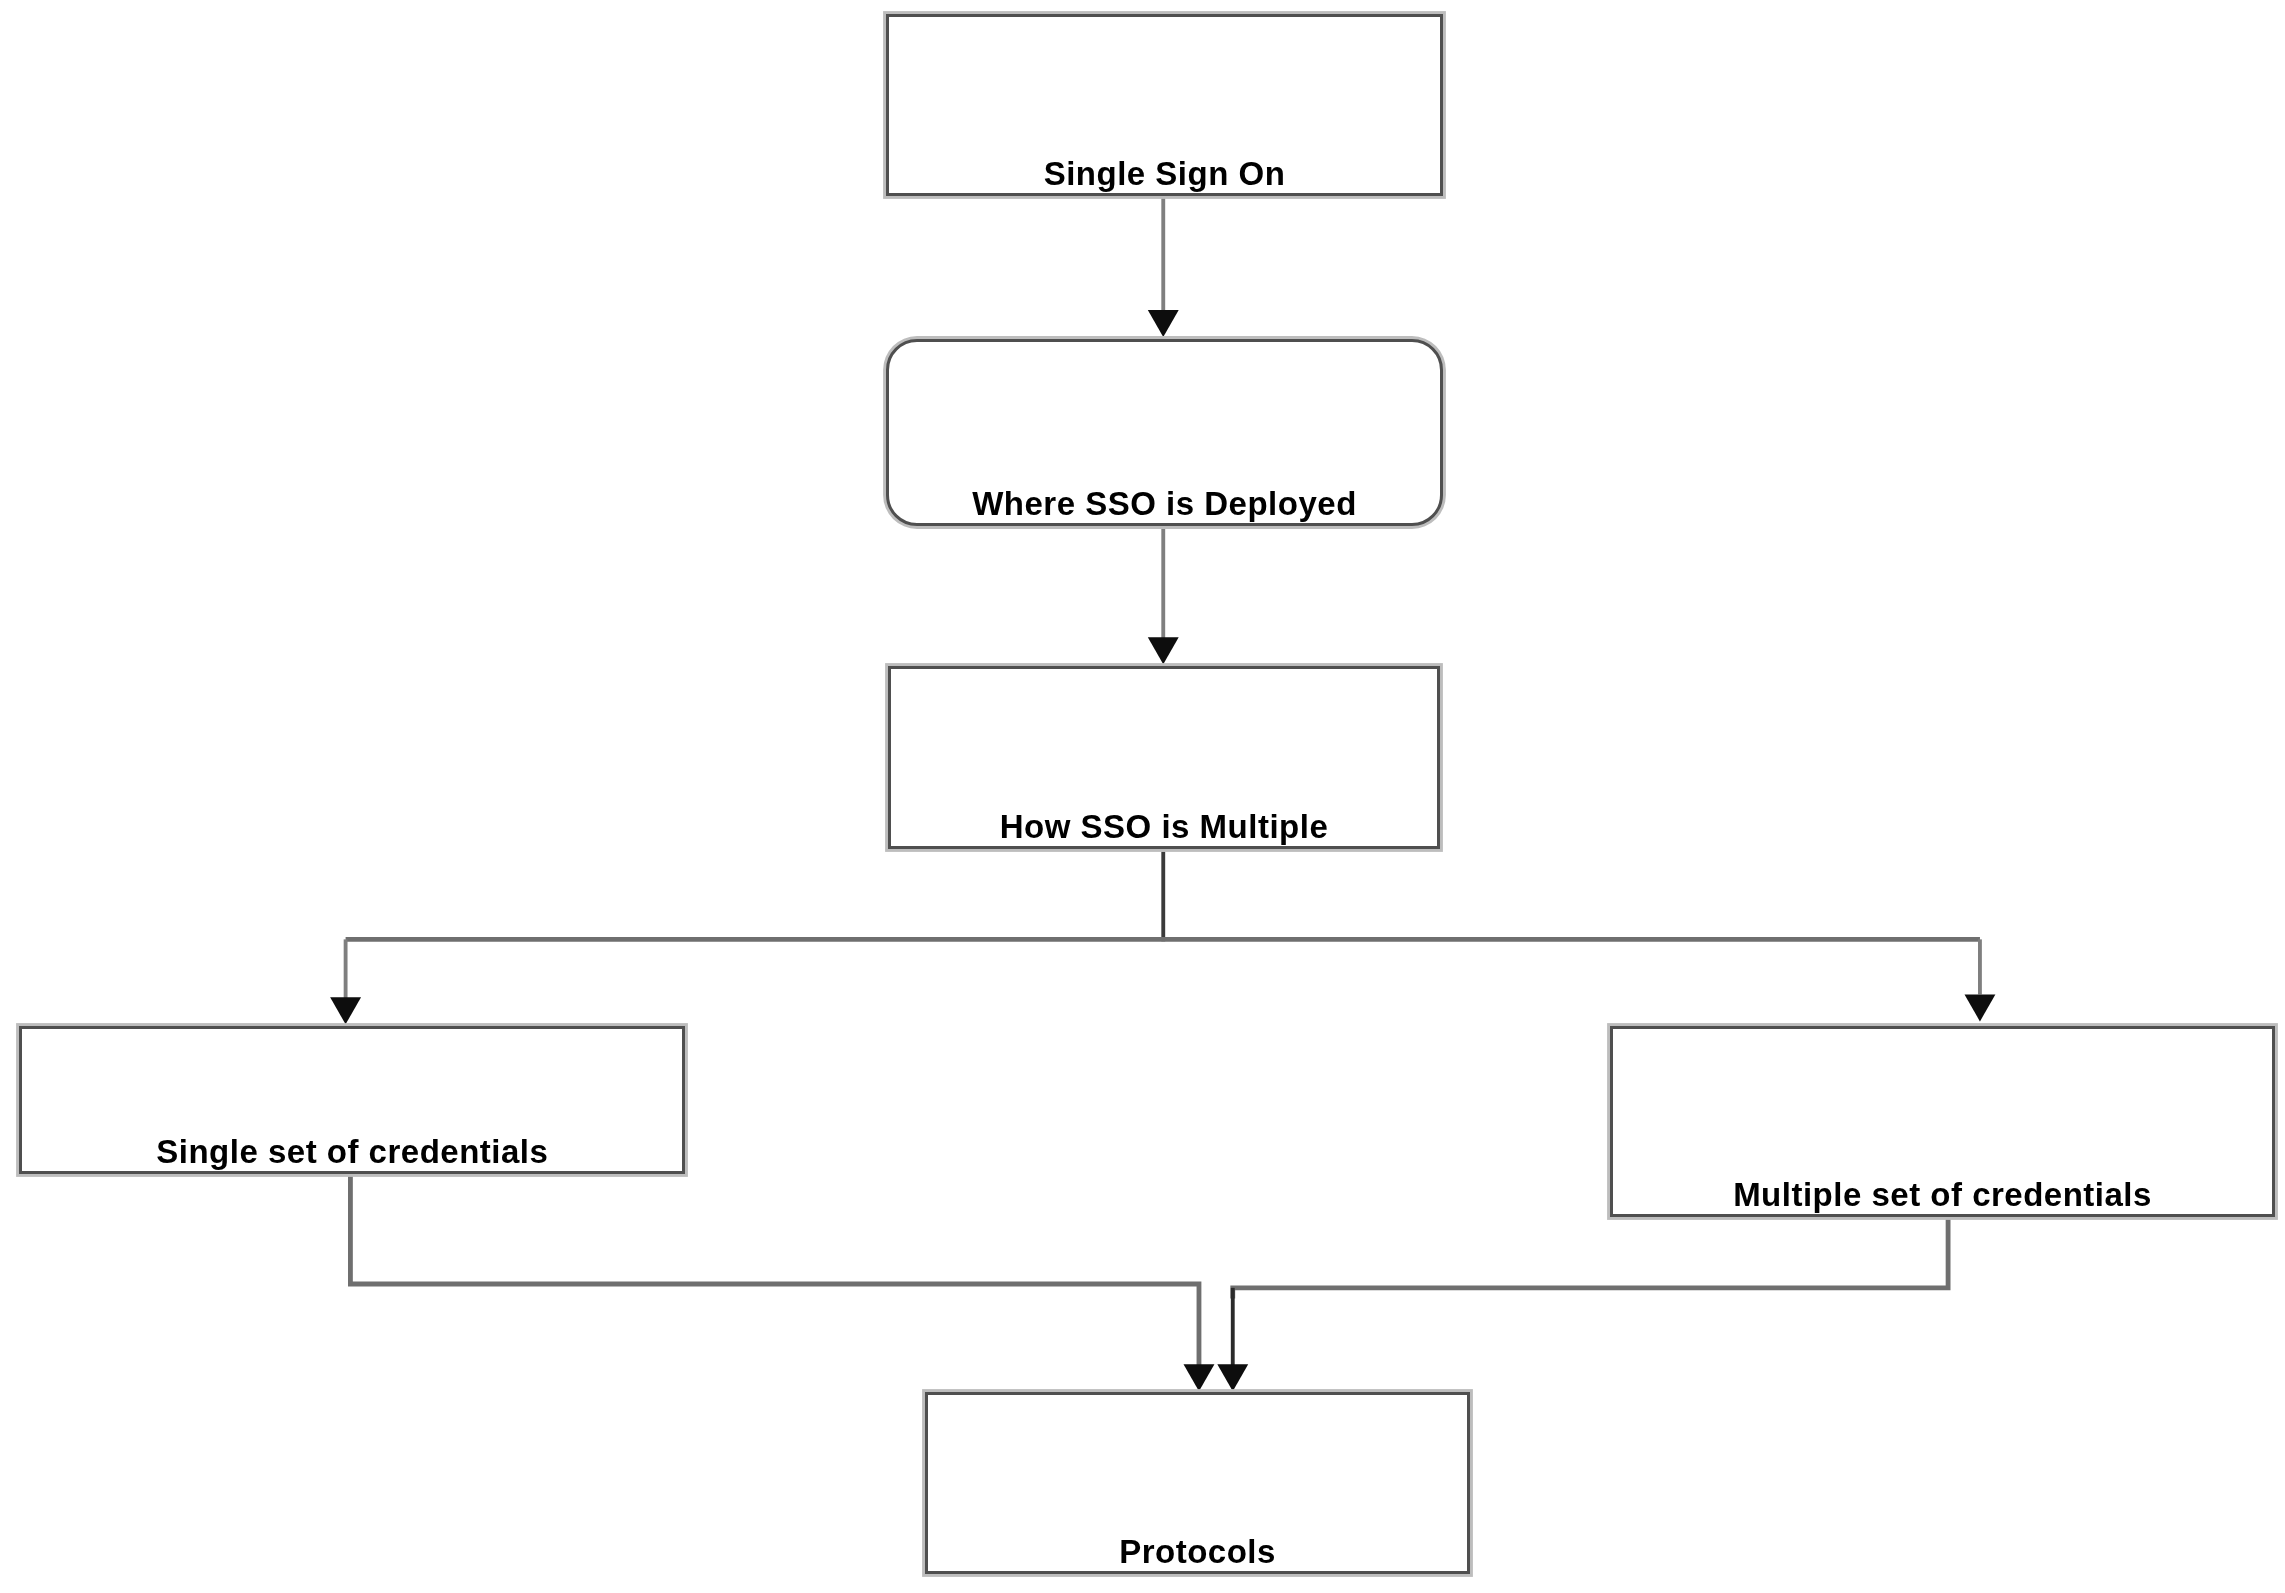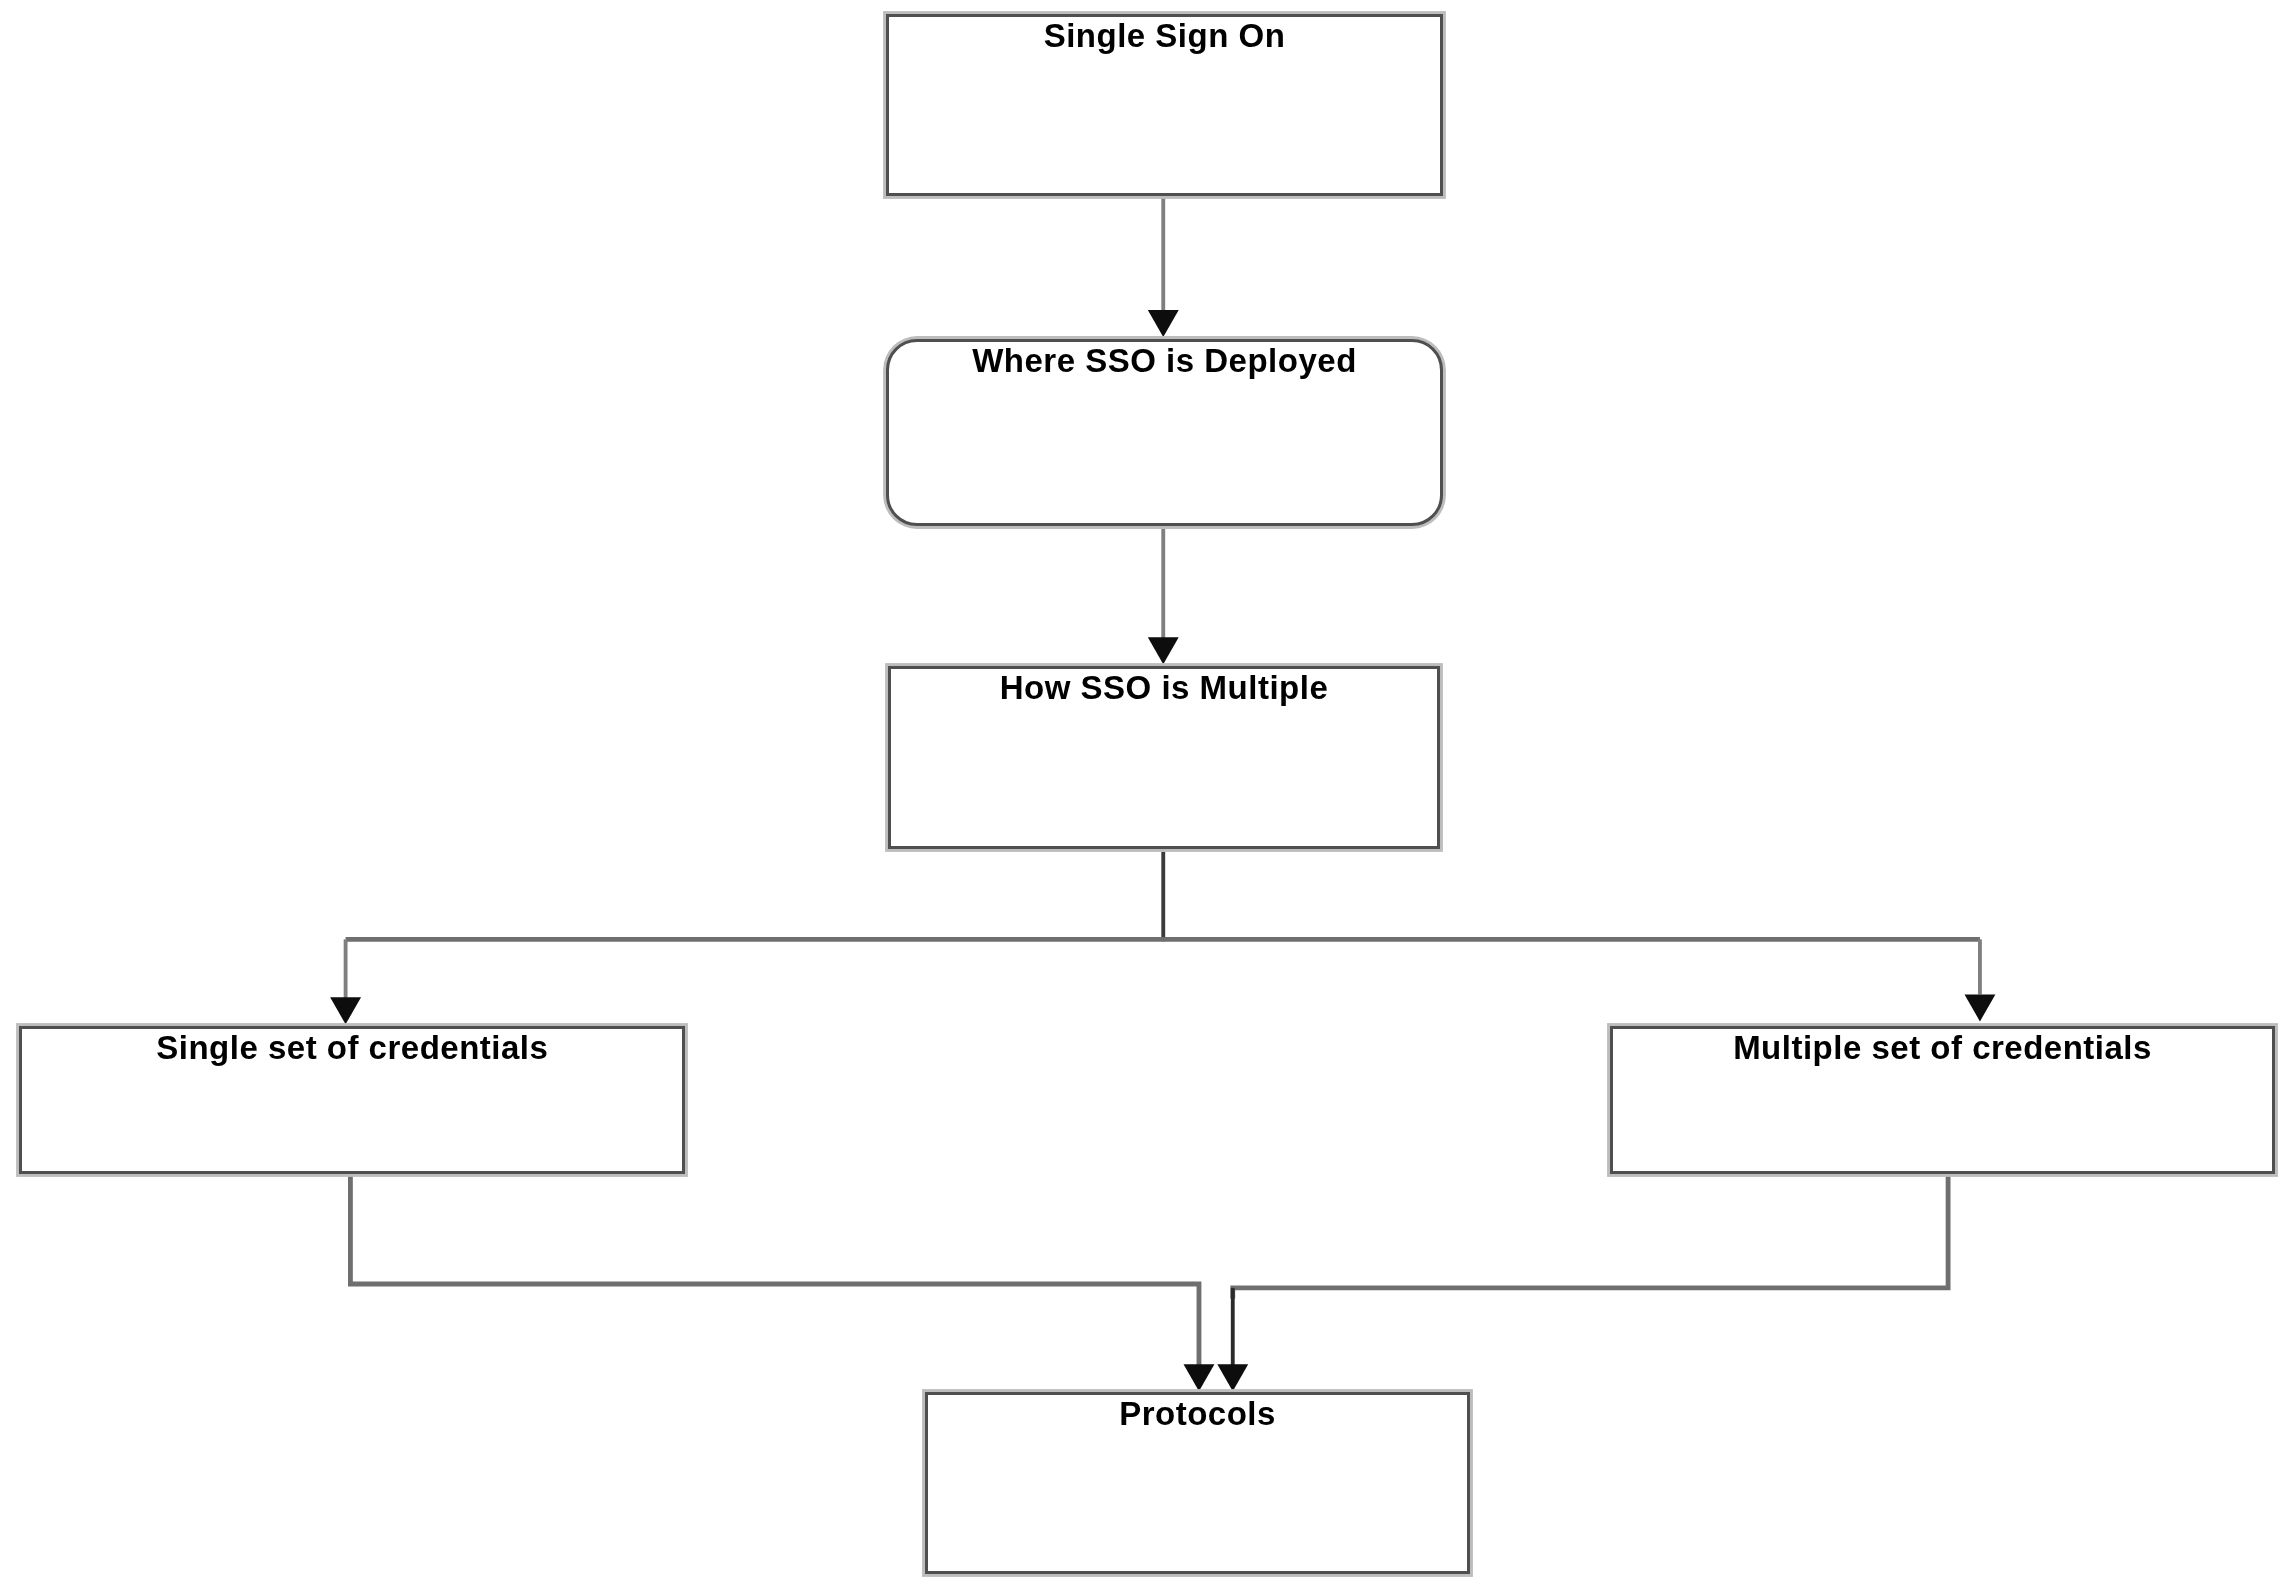--- a/index.html
+++ b/index.html
@@ -22,36 +22,36 @@
     width: 2285px;
     height: 1593px;
   }
   .node {
     position: absolute;
     box-sizing: border-box;
     background: #ffffff;
     border: 3.9px solid #4f4f4f;
     box-shadow: 0 0 0 2.9px #bdbdbd;
     display: flex;
-    align-items: flex-start;
+    align-items: flex-end;
     justify-content: center;
     text-align: center;
   }
   .node-label {
     font-size: 33px;
     font-weight: bold;
     color: #000000;
     letter-spacing: 0.5px;
     padding: 0 9.7px;
   }
   #node-single-sign-on            { left: 886px;  top: 13.5px;   width: 557px; height: 182px; }
   #node-where-sso-is-deployed     { left: 886px;  top: 339px;  width: 557px; height: 187px; border-radius: 31px; }
   #node-how-sso-is-deployed       { left: 888px;  top: 666px;  width: 552px; height: 183px; }
   #node-single-set-of-credentials { left: 19.3px;   top: 1026px; width: 666px; height: 148px; }
-  #node-multiple-set-of-credentials { left: 1610px; top: 1026px; width: 665px; height: 148px; }
+  #node-multiple-set-of-credentials { left: 1610px; top: 1026px; width: 665px; height: 191px; }
   #node-protocols                 { left: 925px;  top: 1392px; width: 545px; height: 182px; }
 </style>
 </head>
 <body>
 
 <div id="canvas">
 
   <svg id="edges" viewBox="0 0 2367 1650" xmlns="http://www.w3.org/2000/svg">
 
     <g>

